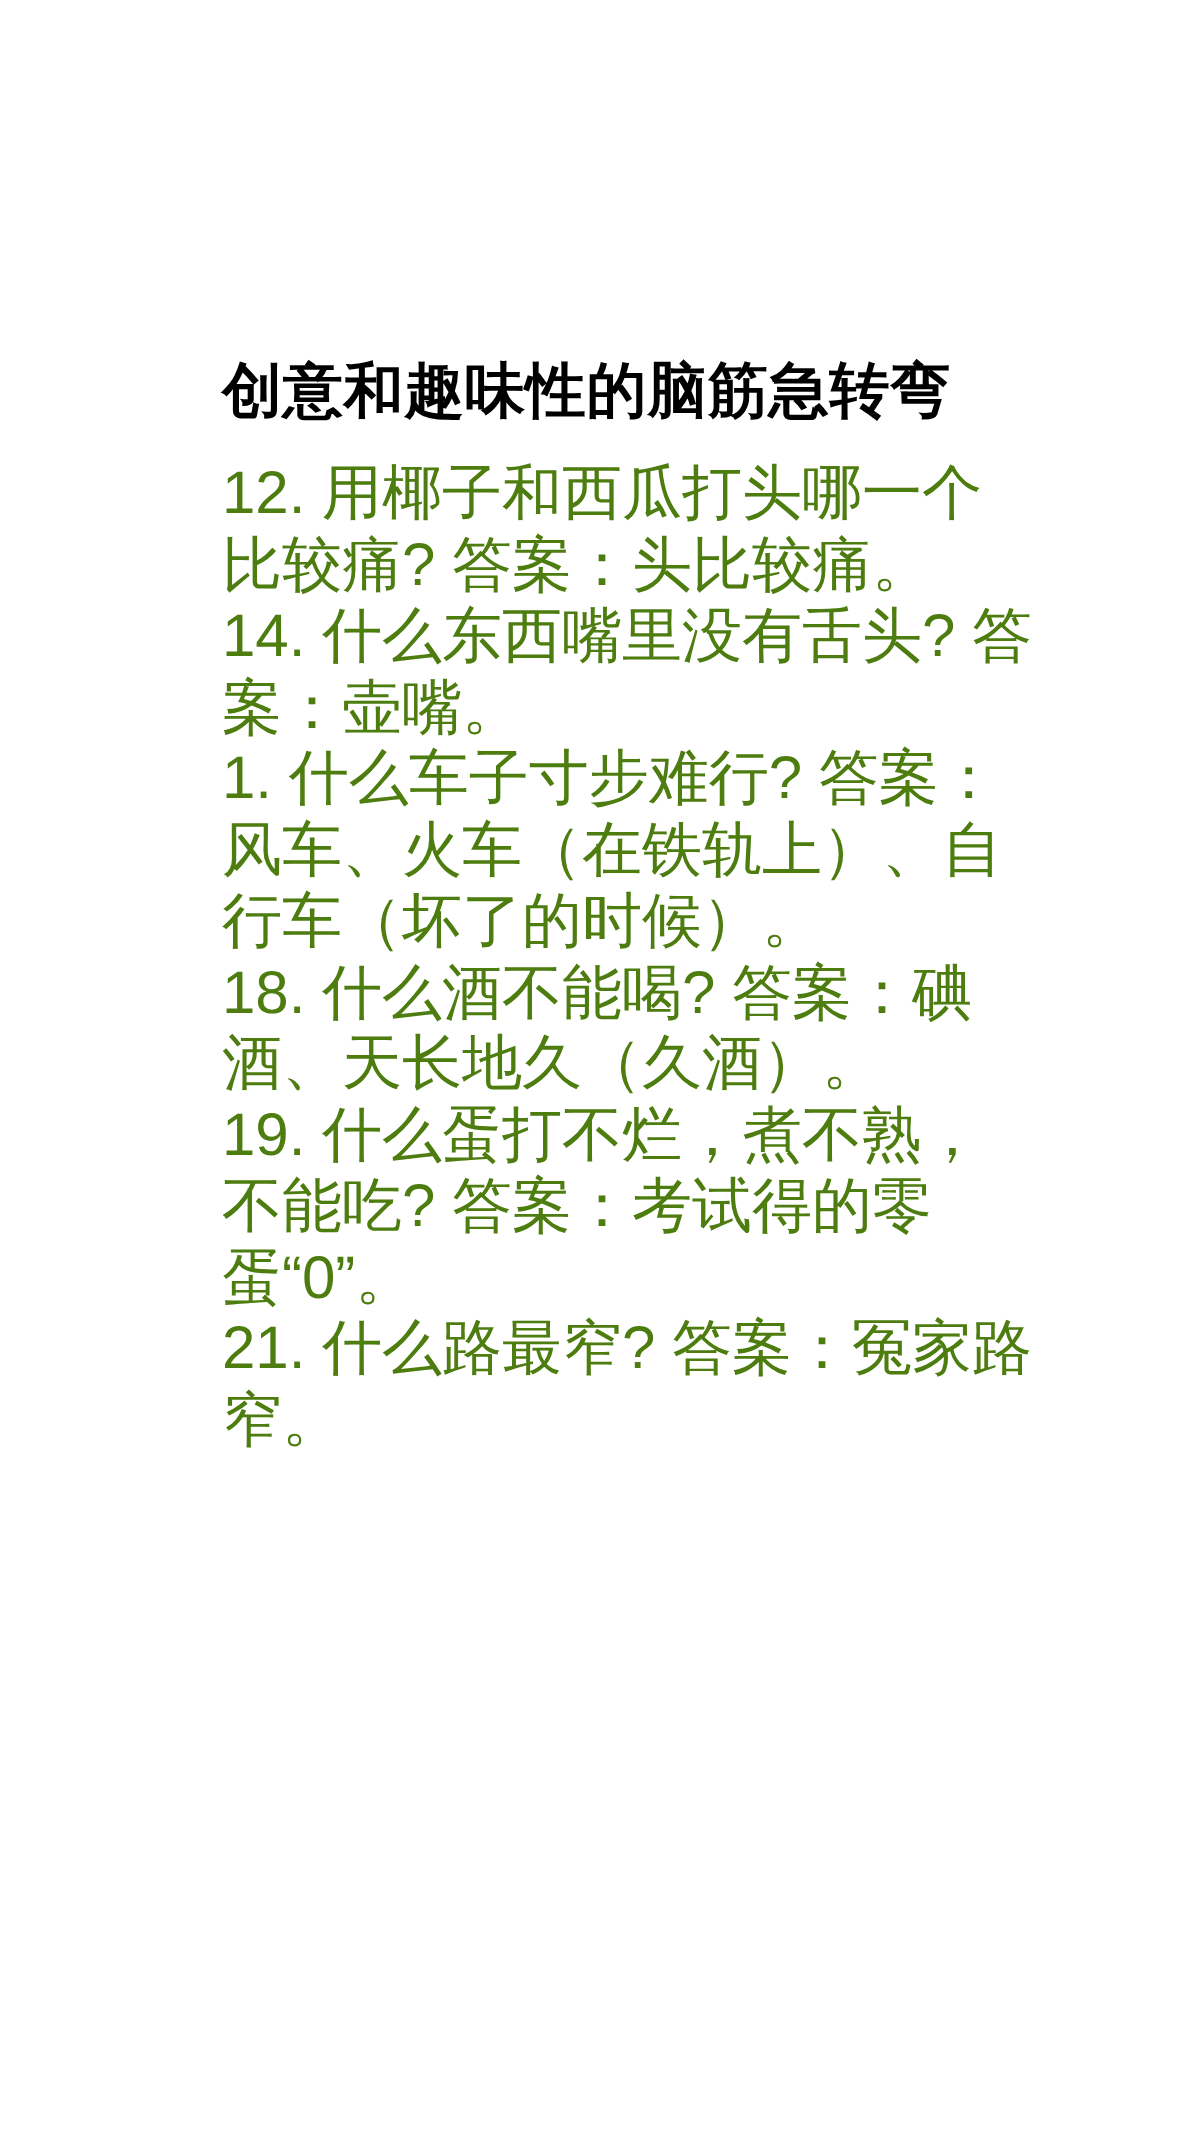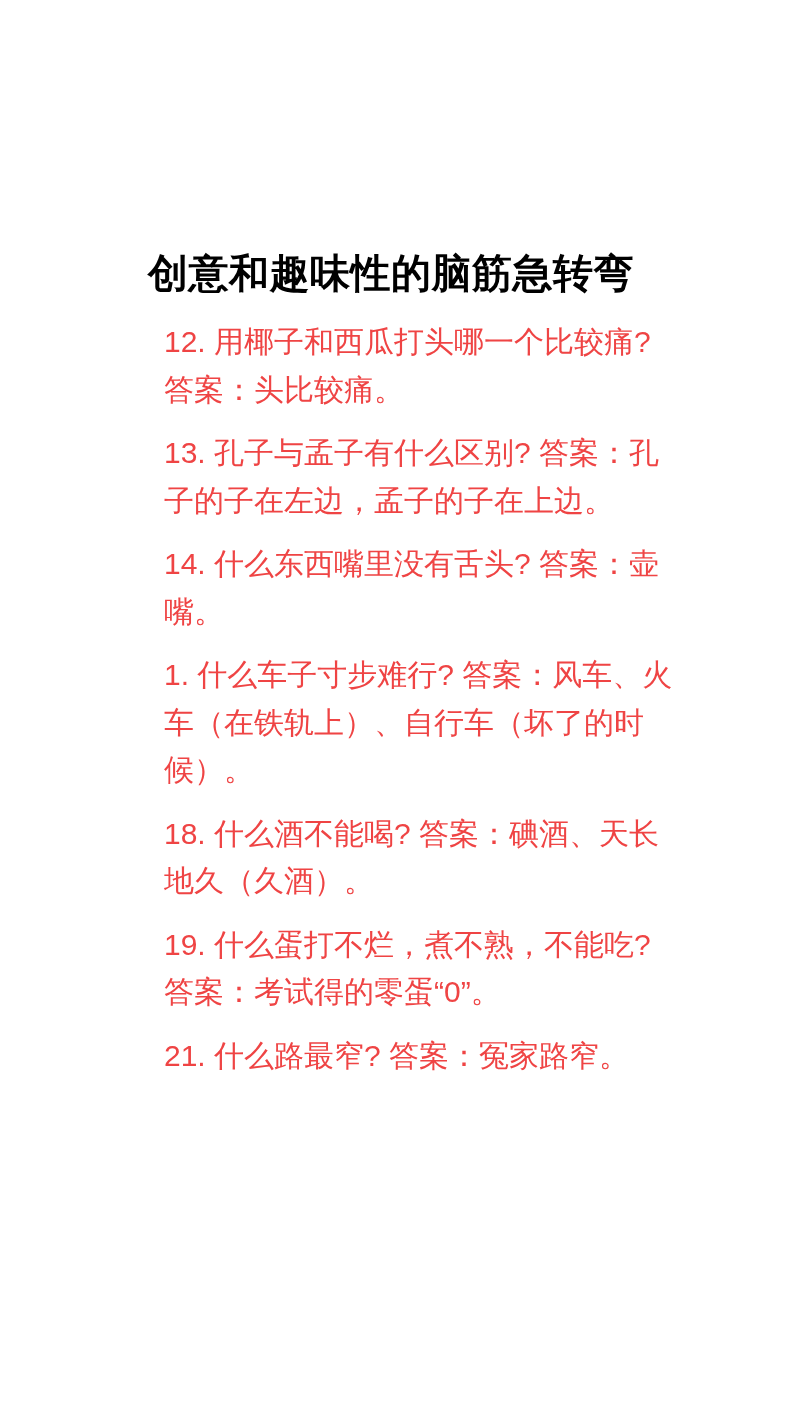--- a/index.html
+++ b/index.html
@@ -14,44 +14,43 @@
     font-family: "Liberation Sans", "DejaVu Sans", sans-serif;
     overflow: hidden;
   }
   .doc {
     position: absolute;
     left: 148px;
     top: 240px;
     width: 545px;
   }
   .doc h1 {
-    margin: 12px 0 24px 0;
+    margin: 0 0 24px 0;
     font-size: 40px;
     line-height: 42px;
     font-weight: 700;
     color: #000000;
     letter-spacing: 0.5px;
     white-space: nowrap;
   }
   .doc p.riddle {
-    margin: 16px;
-    font-size: 30px;
+    margin: 0;
+    font-size: 40px;
     line-height: 47.5px;
     font-weight: 400;
-    color: #ef4444;
+    color: #4d7c0f;
     text-align: left;
     word-break: break-all;
     overflow-wrap: break-word;
   }
 </style>
 </head>
 <body>
 
 <div class="doc">
   <h1>创意和趣味性的脑筋急转弯</h1>
   <p class="riddle">12. 用椰子和西瓜打头哪一个比较痛? 答案：头比较痛。</p>
-  <p class="riddle">13. 孔子与孟子有什么区别? 答案：孔子的子在左边，孟子的子在上边。</p>
   <p class="riddle">14. 什么东西嘴里没有舌头? 答案：壶嘴。</p>
   <p class="riddle">1. 什么车子寸步难行? 答案：风车、火车（在铁轨上）、自行车（坏了的时候）。</p>
   <p class="riddle">18. 什么酒不能喝? 答案：碘酒、天长地久（久酒）。</p>
   <p class="riddle">19. 什么蛋打不烂，煮不熟，不能吃? 答案：考试得的零蛋“0”。</p>
   <p class="riddle">21. 什么路最窄? 答案：冤家路窄。</p>
 </div>
 
 </body></html>

